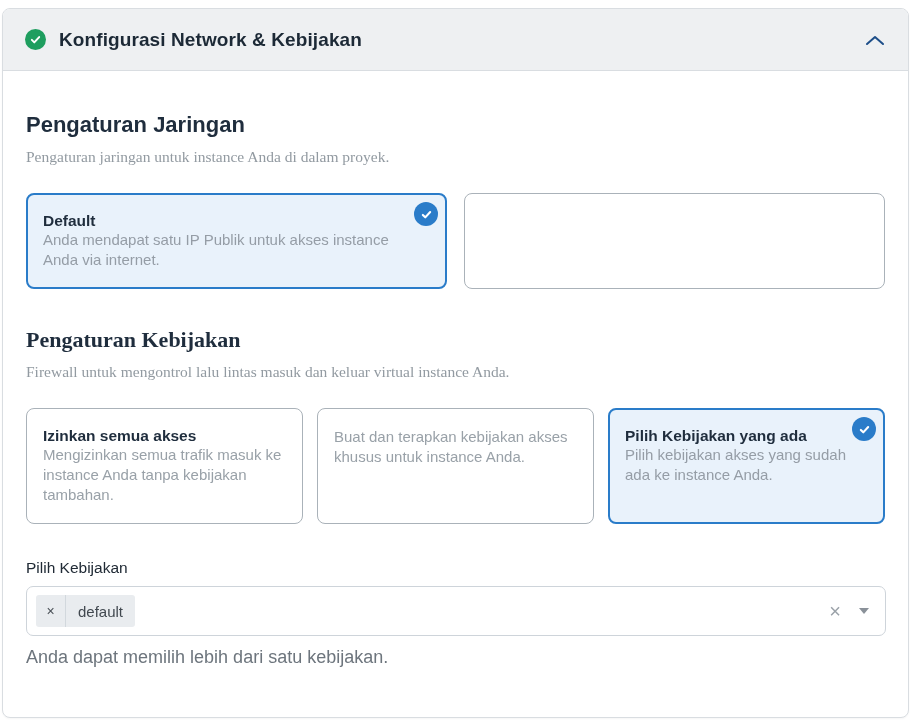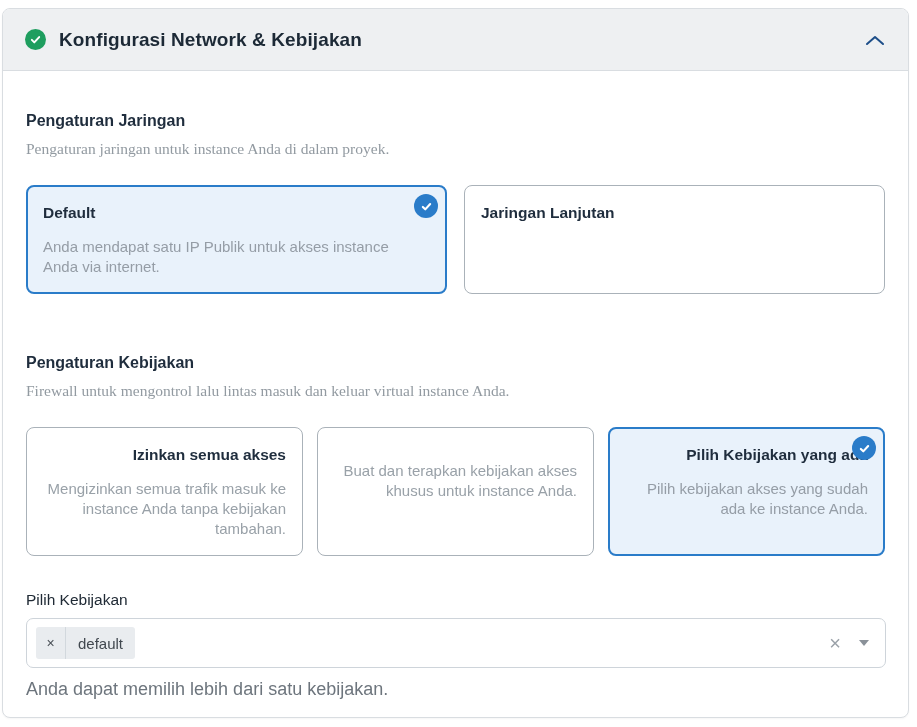--- a/index.html
+++ b/index.html
@@ -21,42 +21,42 @@
     width:21px; height:21px; border-radius:50%;
     background:#1e9e5f; display:flex; align-items:center; justify-content:center;
     flex:0 0 auto;
   }
   .check-circle svg, .badge svg { display:block; }
   .accordion-title { font-size:19px; font-weight:700; color:#1c2936; letter-spacing:.1px; }
   .chevron { margin-left:auto; display:flex; align-items:center; cursor:pointer; }
 
   .accordion-body { padding:0 23px 20px 23px; }
 
-  .section-heading { font-size:16px; font-weight:700; color:#1f2d3d; }
+  .section-heading { font-size:22px; font-weight:700; color:#1f2d3d; }
   .section-desc { font-size:15.5px; color:#929aa1; margin-top:10px;font-family:Liberation Serif, serif; }
 
   .nh { margin-top:41px; }
-  .ph { margin-top:60px; }
+  .ph { margin-top:38px;font-family:Liberation Serif, serif; }
 
   .option-grid { display:grid; margin-top:27px; }
   .cols-2 { grid-template-columns:1fr 1fr; column-gap:17px; }
-  .cols-3 { grid-template-columns:1fr 1fr 1fr; column-gap:14px;text-align:right; }
+  .cols-3 { grid-template-columns:1fr 1fr 1fr; column-gap:14px; }
 
   .option-card {
     position:relative; background:#fff;
     border:1px solid #aab2b9; border-radius:8px;
     padding:18px 16px 16px 16px; cursor:pointer; min-height:96px;
   }
   .cols-3 .option-card { min-height:116px; }
   .option-card.selected {
     border:2px solid #2a7cc9; background:#e9f2fb;
     padding:17px 15px 15px 15px;
   }
   .option-title { font-size:15.5px; font-weight:700; color:#1f2d3d; }
-  .option-desc { font-size:15px; color:#99a1a8; margin-top:15px; line-height:20px; max-width:370px; }
+  .option-desc { font-size:15px; color:#99a1a8; margin-top:0; line-height:20px; max-width:370px; }
   .option-card.selected .option-desc { color:#959da6; }
 
   .badge {
     position:absolute; top:7px; right:7px; width:24px; height:24px;
     border-radius:50%; background:#2a7cc9;
     display:flex; align-items:center; justify-content:center;
   }
 
   .field-label { display:block; margin-top:35px; font-size:15.5px; color:#212b36; }
 
@@ -123,21 +123,20 @@
             <span class="badge">
               <svg width="13" height="13" viewBox="0 0 16 16">
                 <path d="M3.5 8.5l3 3L12.5 5" stroke="#fff" stroke-width="2.6" fill="none" stroke-linecap="round" stroke-linejoin="round"></path>
               </svg>
             </span>
             <div class="option-title">Default</div>
             <div class="option-desc">Anda mendapat satu IP Publik untuk akses instance Anda via internet.</div>
           </div>
 
           <div class="option-card">
-            <div class="option-title">Jaringan Lanjutan</div>
           </div>
         </div>
       </section>
 
       <section>
         <h2 class="section-heading ph">Pengaturan Kebijakan</h2>
         <p class="section-desc">Firewall untuk mengontrol lalu lintas masuk dan keluar virtual instance Anda.</p>
 
         <div class="option-grid cols-3">
           <div class="option-card">

